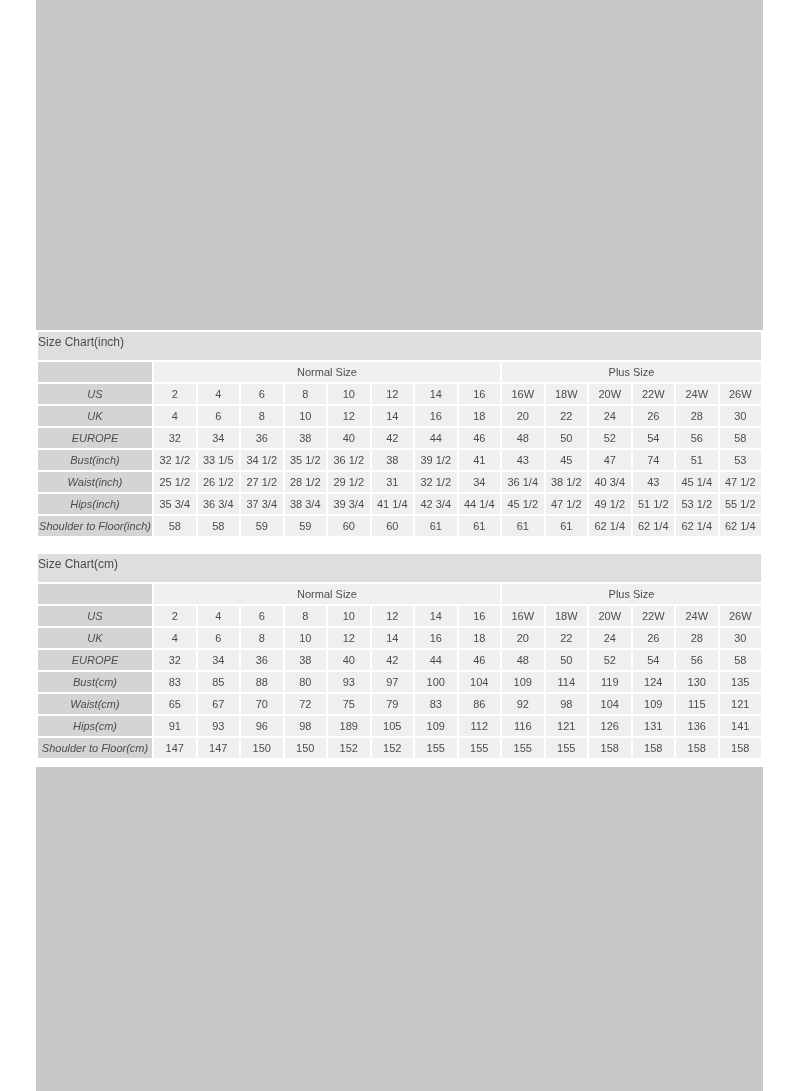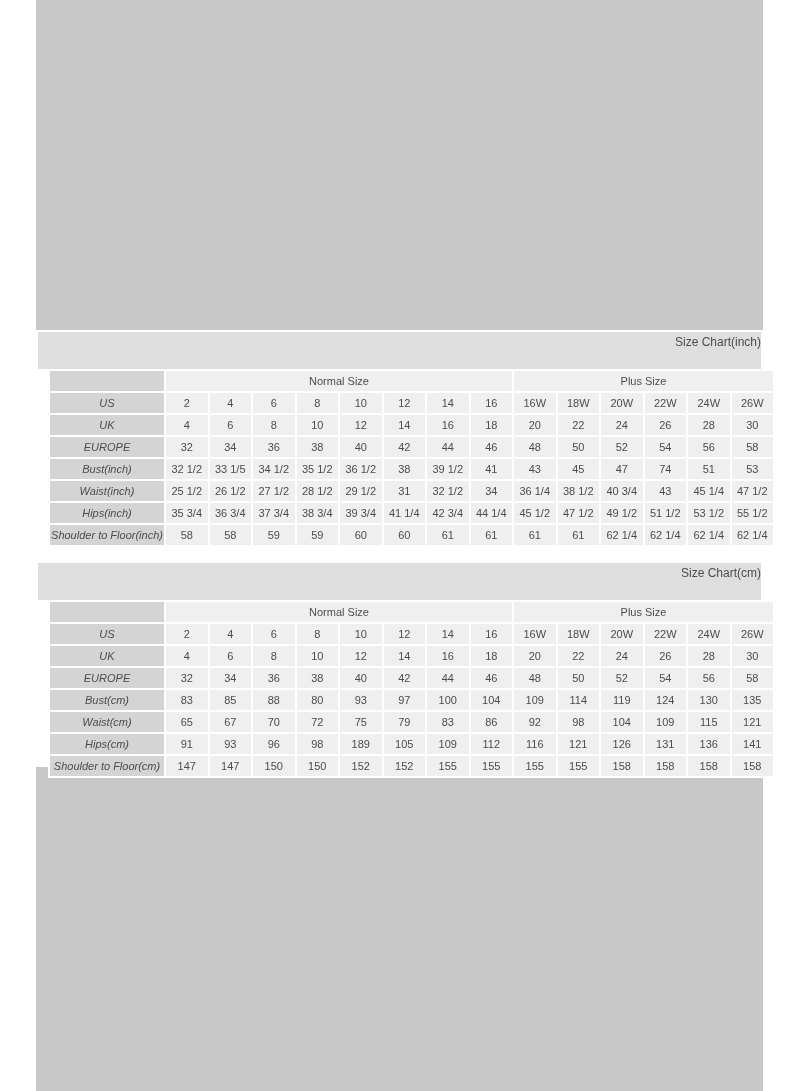--- a/index.html
+++ b/index.html
@@ -31,34 +31,33 @@
     top: 330px;
     width: 727px;
     height: 437px;
     background: #ffffff;
     box-sizing: border-box;
     padding-top: 2px;
   }
   .size-table { margin: 0 0 16px 0; }
   .table-title {
     margin: 0 2px;
-    height: 37px;
+    height: 28px;
     line-height: 21px;
-    text-align: right;
+    text-align: left;
     background: #dedede;
     color: #4c4c4c;
     font-size: 12px;
   }
   table.chart {
     width: 100%;
     table-layout: fixed;
     border-collapse: separate;
     border-spacing: 2px;
     background: #ffffff;
-    margin-left: 12px;
   }
   table.chart td {
     height: 20px;
     text-align: center;
     vertical-align: middle;
     font-size: 11px;
     color: #4c4c4c;
     padding: 0 1px;
     overflow: hidden;
   }

